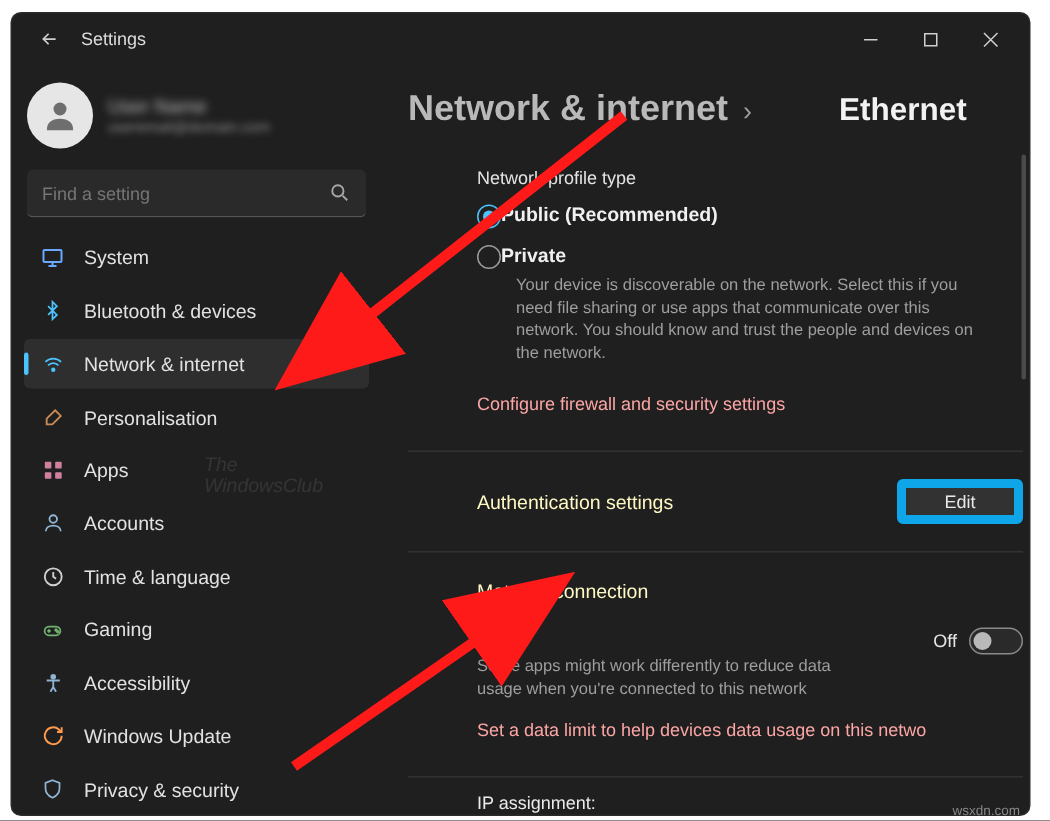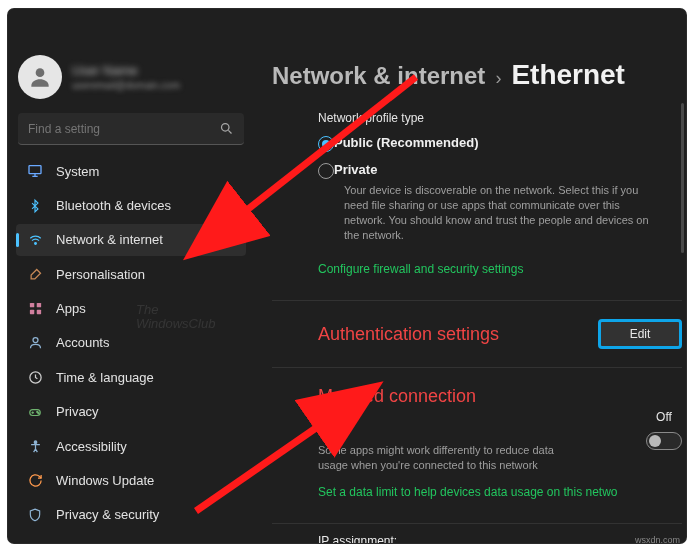--- a/index.html
+++ b/index.html
@@ -47,21 +47,21 @@
 
   .body {
     display: flex;
     position: absolute;
     top: 34px; left: 0; right: 0; bottom: 0;
   }
 
   
   .sidebar {
     width: 246px;
-    padding: 6px 8px 12px 8px;
+    padding: 6px 8px 0 8px;
     display: flex;
     flex-direction: column;
   }
   .acct {
     display: flex;
     align-items: center;
     padding: 6px 2px 14px 2px;
     gap: 10px;
   }
   .avatar {
@@ -125,21 +125,21 @@
     padding: 16px 14px 0 18px;
     overflow: hidden;
     position: relative;
   }
   .crumbs {
     display:flex; align-items:baseline; gap:10px;
     margin-bottom: 10px;
   }
   .crumbs .p1 { font-size: 24px; font-weight: 600; color: #b9b9b9; }
   .crumbs .chev { font-size: 18px; color: #9a9a9a; }
-  .crumbs .p2 { font-size: 28px; font-weight: 700; color: #f2f2f2; }
+  .crumbs .p2 { font-size: 21px; font-weight: 700; color: #f2f2f2; margin-left: 48px; }
 
   .scroll {
     position: absolute;
     top: 56px; left: 18px; right: 4px; bottom: 0;
     overflow-y: hidden;
     padding-left: 46px;
   }
   .sec-title { font-size: 12px; color: #e4e4e4; margin: 12px 0 10px 0; font-weight:400;}
   .radio {
     display:flex; margin: 10px 0 4px 0;
@@ -149,37 +149,37 @@
     border-radius:50%;
     border:1.5px solid #9a9a9a;
     position:relative;
   }
   .rcircle.sel { border-color:#4cc2ff; }
   .rcircle.sel::after {
     content:""; position:absolute; inset:3px; border-radius:50%; background:#4cc2ff;
   }
   .rlabel { font-size:13px; font-weight:600; color:#f0f0f0; }
   .rdesc { font-size:11px; color:#9e9e9e; line-height:1.35; margin:4px 0 10px 26px; max-width: 320px;}
-  .link { color:#22c55e; font-size:12px; margin: 10px 0 14px 0; display:inline-block;}
+  .link { color:#fca5a5; font-size:12px; margin: 10px 0 14px 0; display:inline-block;}
   .divider { height:1px; background:#323232; margin: 10px -14px 10px -46px; }
 
   .row {
     display:flex; align-items:center; gap:10px;
     padding: 8px 0;
   }
   .row .rt { flex:1; }
-  .row .rh { font-size:18px; color:#ef4444; }
+  .row .rh { font-size:13px; color:#fef9c3; }
   .row .rs { font-size:11px; color:#9e9e9e; line-height:1.35; max-width: 260px; margin-top: 36px;}
   .editbtn {
     width: 84px; height: 30px;
-    background: #323232; border:3px solid #0ea5e9; border-radius:4px;
+    background: #323232; border:6px solid #0ea5e9; border-radius:4px;
     color:#e8e8e8; font-size:12px;
     display:flex; align-items:center; justify-content:center;
   }
-  .toggle-wrap { display:flex; align-items:center; gap:8px;flex-direction:column; }
+  .toggle-wrap { display:flex; align-items:center; gap:8px; }
   .tlabel { font-size:12px; color:#e6e6e6; }
   .toggle {
     width:36px; height:18px; border-radius:9px;
     border:1.2px solid #8a8a8a; position:relative;
     background:#2a2a2a;
   }
   .toggle::after {
     content:""; position:absolute; width:12px; height:12px; border-radius:50%;
     background:#b9b9b9; top:2px; left:2px;
   }
@@ -202,20 +202,45 @@
   .credit {
     position:absolute; right:20px; bottom:2px;
     font-size:9px; color:#888;
   }
 </style>
 </head>
 <body>
 
 <div class="window">
 
+  <div class="titlebar">
+    <div class="back">
+      <svg width="14" height="14" viewBox="0 0 24 24" fill="none" stroke="currentColor" stroke-width="2">
+          <path d="M19 12H5"></path>
+          <path d="M11 18l-6-6 6-6"></path>
+        </svg>
+    </div>
+    <div class="ttl">Settings</div>
+    <div class="spacer"></div>
+    <div class="winbtn">
+      <svg width="11" height="11" viewBox="0 0 11 11">
+          <path d="M1 5.5h9" stroke="currentColor" stroke-width="1"></path>
+        </svg>
+    </div>
+    <div class="winbtn">
+      <svg width="11" height="11" viewBox="0 0 11 11">
+          <rect x="1.5" y="1.5" width="8" height="8" fill="none" stroke="currentColor" stroke-width="1"></rect>
+        </svg>
+    </div>
+    <div class="winbtn">
+      <svg width="11" height="11" viewBox="0 0 11 11">
+          <path d="M1 1l9 9M10 1l-9 9" stroke="currentColor" stroke-width="1"></path>
+        </svg>
+    </div>
+  </div>
 
   <div class="body">
 
     <div class="sidebar">
       <div class="acct">
         <div class="avatar">
           <svg viewBox="0 0 24 24">
               <circle cx="12" cy="8" r="4"></circle>
               <path d="M4 20c0-4 4-6 8-6s8 2 8 6v1H4z"></path>
             </svg>
@@ -303,21 +328,21 @@
         </div>
         <div class="nav-item">
           <span class="nicon">
               <svg width="16" height="14" viewBox="0 0 24 24" fill="none" stroke="#6fb36f" stroke-width="2">
                 <rect x="3" y="8" width="18" height="10" rx="5"></rect>
                 <path d="M8 11v4M6 13h4"></path>
                 <circle cx="16" cy="12" r="1" fill="#6fb36f"></circle>
                 <circle cx="18" cy="14" r="1" fill="#6fb36f"></circle>
               </svg>
             </span>
-          <span>Privacy</span>
+          <span>Gaming</span>
         </div>
         <div class="nav-item">
           <span class="nicon">
               <svg width="15" height="15" viewBox="0 0 24 24" fill="none" stroke="#8fb4d4" stroke-width="2">
                 <circle cx="12" cy="5" r="2" fill="#8fb4d4"></circle>
                 <path d="M5 9h14M12 9v7M9 21l3-5 3 5"></path>
               </svg>
             </span>
           <span>Accessibility</span>
         </div>

